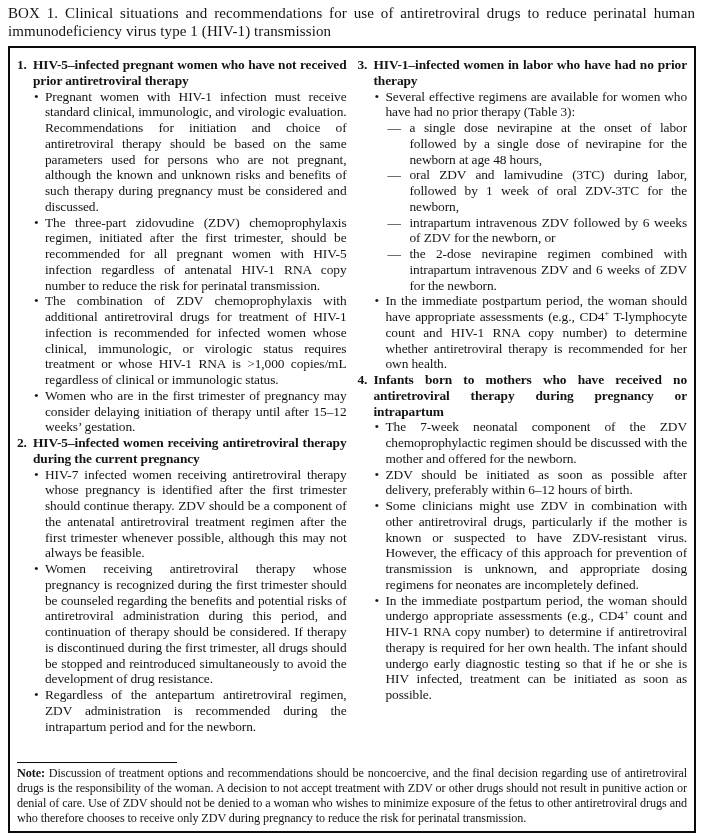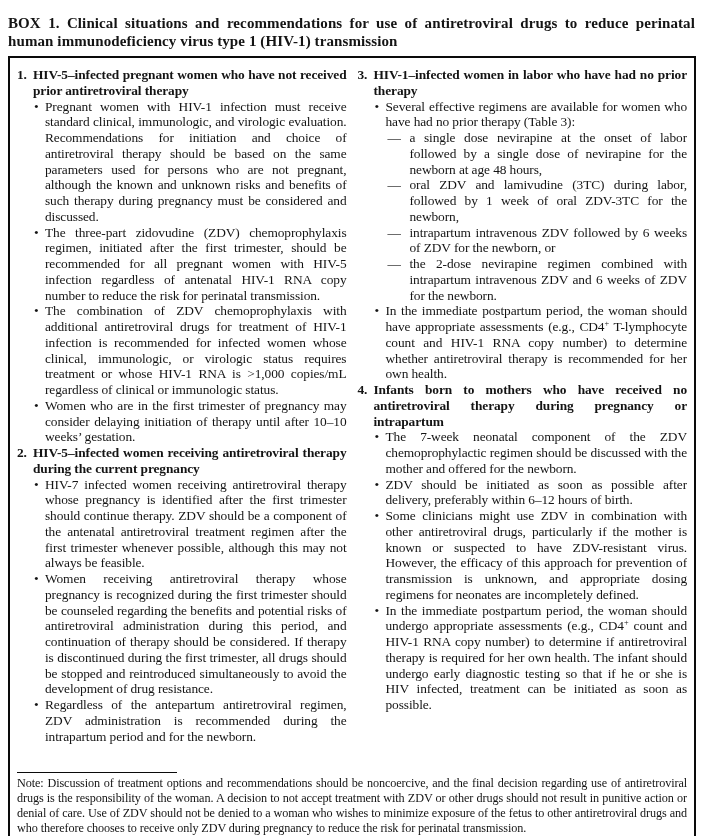--- a/index.html
+++ b/index.html
@@ -5,25 +5,25 @@
   html, body {
     margin: 0; padding: 0;
     background: #ffffff;
     width: 704px; height: 836px;
     overflow: hidden;
     color: #141414;
     font-family: "Liberation Serif", "DejaVu Serif", serif;
   }
   .page { width: 704px; height: 836px; position: relative; }
   .box-title {
-    font-weight: bold;
+    font-weight: normal;
     font-size: 15px;
     line-height: 17.6px;
     text-align: justify;
-    margin: 15px 9px 6px 8px;
+    margin: 5px 9px 6px 8px;
     letter-spacing: 0.1px;
   }
   .box {
     margin: 0 8px;
     border: 2px solid #0a0a0a;
     height: 787px;
     box-sizing: border-box;
     padding: 9px 7px 5px 7px;
     display: flex;
     flex-direction: column;
@@ -53,36 +53,36 @@
     width: 160px;
     border-top: 1.4px solid #0a0a0a;
     margin: 4px 0 3px 0;
   }
   .note {
     font-size: 12.2px;
     line-height: 15.1px;
     text-align: justify;
     letter-spacing: -0.1px;
   }
-  .note-label { font-weight: normal; }
+  .note-label { font-weight: bold; }
 </style>
 </head>
 <body>
 
 <div class="page">
   <div class="box-title">BOX 1. Clinical situations and recommendations for use of antiretroviral drugs to reduce perinatal human immunodeficiency virus type 1 (HIV-1) transmission</div>
   <div class="box">
     <div class="cols">
       <div class="col">
           <div class="item">
             <div class="item-heading"><span class="item-num">1.</span><span>HIV-5–infected pregnant women who have not received prior antiretroviral therapy</span></div>
             <div class="bullet"><span class="bullet-marker">•</span><span>Pregnant women with HIV-1 infection must receive standard clinical, immunologic, and virologic evaluation. Recommendations for initiation and choice of antiretroviral therapy should be based on the same parameters used for persons who are not pregnant, although the known and unknown risks and benefits of such therapy during pregnancy must be considered and discussed.</span></div>
             <div class="bullet"><span class="bullet-marker">•</span><span>The three-part zidovudine (ZDV) chemoprophylaxis regimen, initiated after the first trimester, should be recommended for all pregnant women with HIV-5 infection regardless of antenatal HIV-1 RNA copy number to reduce the risk for perinatal transmission.</span></div>
             <div class="bullet"><span class="bullet-marker">•</span><span>The combination of ZDV chemoprophylaxis with additional antiretroviral drugs for treatment of HIV-1 infection is recommended for infected women whose clinical, immunologic, or virologic status requires treatment or whose HIV-1 RNA is &gt;1,000 copies/mL regardless of clinical or immunologic status.</span></div>
-            <div class="bullet"><span class="bullet-marker">•</span><span>Women who are in the first trimester of pregnancy may consider delaying initiation of therapy until after 10–10 weeks’ gestation.</span></div>
+            <div class="bullet"><span class="bullet-marker">•</span><span>Women who are in the first trimester of pregnancy may consider delaying initiation of therapy until after 15–12 weeks’ gestation.</span></div>
           </div>
           <div class="item">
             <div class="item-heading"><span class="item-num">2.</span><span>HIV-5–infected women receiving antiretroviral therapy during the current pregnancy</span></div>
             <div class="bullet"><span class="bullet-marker">•</span><span>HIV-7 infected women receiving antiretroviral therapy whose pregnancy is identified after the first trimester should continue therapy. ZDV should be a component of the antenatal antiretroviral treatment regimen after the first trimester whenever possible, although this may not always be feasible.</span></div>
             <div class="bullet"><span class="bullet-marker">•</span><span>Women receiving antiretroviral therapy whose pregnancy is recognized during the first trimester should be counseled regarding the benefits and potential risks of antiretroviral administration during this period, and continuation of therapy should be considered. If therapy is discontinued during the first trimester, all drugs should be stopped and reintroduced simultaneously to avoid the development of drug resistance.</span></div>
             <div class="bullet"><span class="bullet-marker">•</span><span>Regardless of the antepartum antiretroviral regimen, ZDV administration is recommended during the intrapartum period and for the newborn.</span></div>
           </div>
         </div>
       <div class="col">
           <div class="item">

